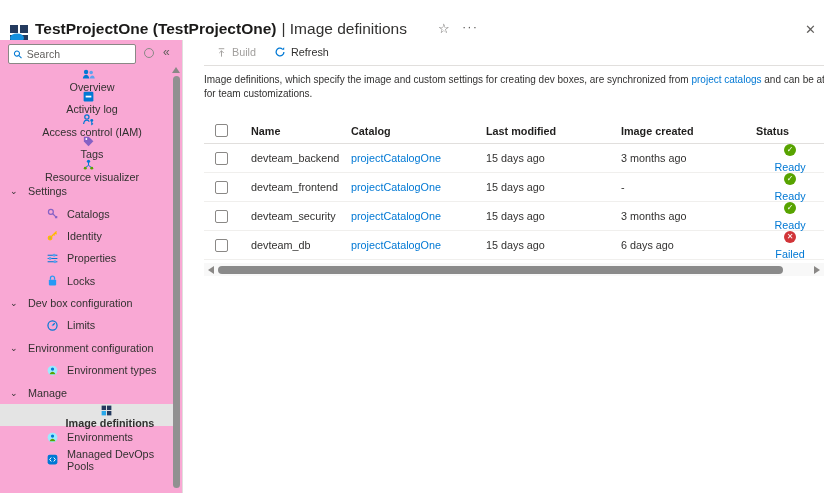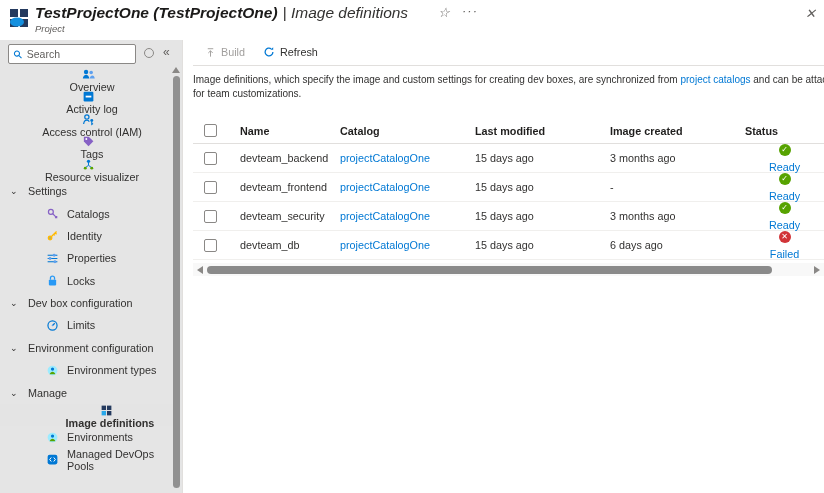--- a/index.html
+++ b/index.html
@@ -1,53 +1,53 @@
 <!DOCTYPE html>
 <html><head>
 <meta charset="utf-8">
 <style>
   * { margin:0; padding:0; box-sizing:border-box; }
   html,body { width:824px; height:493px; overflow:hidden; background:#fff;
     font-family:"Liberation Sans", sans-serif; color:#323130; }
 
   
-  .tophdr { position:absolute; left:0; top:0; width:824px; height:40px; background:#fff;font-style:italic; }
+  .tophdr { position:absolute; left:0; top:16px; width:824px; height:40px; background:#fff; }
   .hdr-icon { position:absolute; left:8px; top:7px; width:22px; height:22px; }
   .hdr-titles { position:absolute; left:35px; top:4px; }
   .hdr-line { font-size:15.5px; color:#1b1a19; white-space:nowrap; }
   .hdr-bold { font-weight:bold; }
   .hdr-rest { font-weight:400; color:#323130; margin-left:5px; }
   .hdr-sub { font-size:9.5px; color:#605e5c; margin-top:1px; }
   .hdr-star { position:absolute; left:438px; top:5px; font-size:13px; color:#605e5c; cursor:pointer; }
   .hdr-more { position:absolute; left:462px; top:3px; font-size:13px; color:#605e5c; letter-spacing:1px; cursor:pointer; }
   .hdr-close { position:absolute; right:8px; top:6px; font-size:13px; color:#605e5c; cursor:pointer; }
 
   
-  .sidebar { position:absolute; left:0; top:40px; width:183px; height:453px; background:#e5e5e5; border-right:1px solid #e1dfdd; }
+  .sidebar { position:absolute; left:0; top:40px; width:183px; height:453px; background:#f9a8d4; border-right:1px solid #e1dfdd; }
   .searchrow { position:absolute; left:0; top:4px; width:183px; height:22px; }
   .searchbox { position:absolute; left:8px; top:0; width:128px; height:20px; border:1px solid #8a8886; border-radius:2px; background:#fff; display:flex; align-items:center; padding:0 4px; }
   .searchbox input { border:none; outline:none; font-size:10.5px; width:100%; color:#323130; font-family:"Liberation Sans",sans-serif; }
   .searchbox input::placeholder { color:#605e5c; }
   .s-opt { position:absolute; left:144px; top:4px; width:10px; height:10px; border:1px solid #8a8886; border-radius:50%; cursor:pointer; }
   .s-collapse { position:absolute; left:163px; top:1px; font-size:12px; color:#605e5c; cursor:pointer; }
 
   .menu { position:absolute; left:0; top:28px; width:174px; }
   .mi { display:flex; align-items:center; height:22.4px; font-size:10.8px; color:#323130; cursor:pointer; }
   .mi .icn { width:13px; height:13px; flex:0 0 13px; display:inline-block; }
   .mi.lvl0 { padding-left:10px;flex-direction:column; } .mi.lvl0 .icn { margin-right:8px; }
   .mi.grp  { padding-left:10px; } .mi.grp .chev { width:11px; margin-right:7px; color:#323130; font-size:9px; }
   .mi.child{ padding-left:46px; } .mi.child .icn { margin-right:8px; }
   .mi.selected { background:#e4e4e4; font-weight:bold;flex-direction:column; }
 
   .sb-scroll { position:absolute; right:2px; top:27px; width:8px; height:426px; }
   .sb-up { width:0; height:0; border-left:4px solid transparent; border-right:4px solid transparent; border-bottom:6px solid #8a8886; margin:0 auto 3px; }
   .sb-thumb { width:7px; margin:0 auto; height:412px; background:#919191; border-radius:4px; }
 
   
-  .main { position:absolute; left:184px; top:40px; width:640px; height:453px; background:#fff; padding-left:9px; }
+  .main { position:absolute; left:184px; top:40px; width:640px; height:453px; background:#fff; padding-left:20px; }
   .toolbar { display:flex; align-items:center; height:24px; gap:18px; padding-left:12px; }
   .tbtn { display:flex; align-items:center; gap:5px; font-size:10.8px; cursor:pointer; }
   .tbtn.disabled { color:#a19f9d; cursor:default; }
   .tbtn.normal { color:#323130; }
   .tb-divider { height:1px; background:#e1dfdd; margin-top:1px; }
 
   .desc { margin-top:7px; font-size:10px; line-height:14px; color:#323130; }
   .desc-line1 { white-space:nowrap; display:block; }
   .desc a, .lnk { color:#0078d4; text-decoration:none; cursor:pointer; }
 

